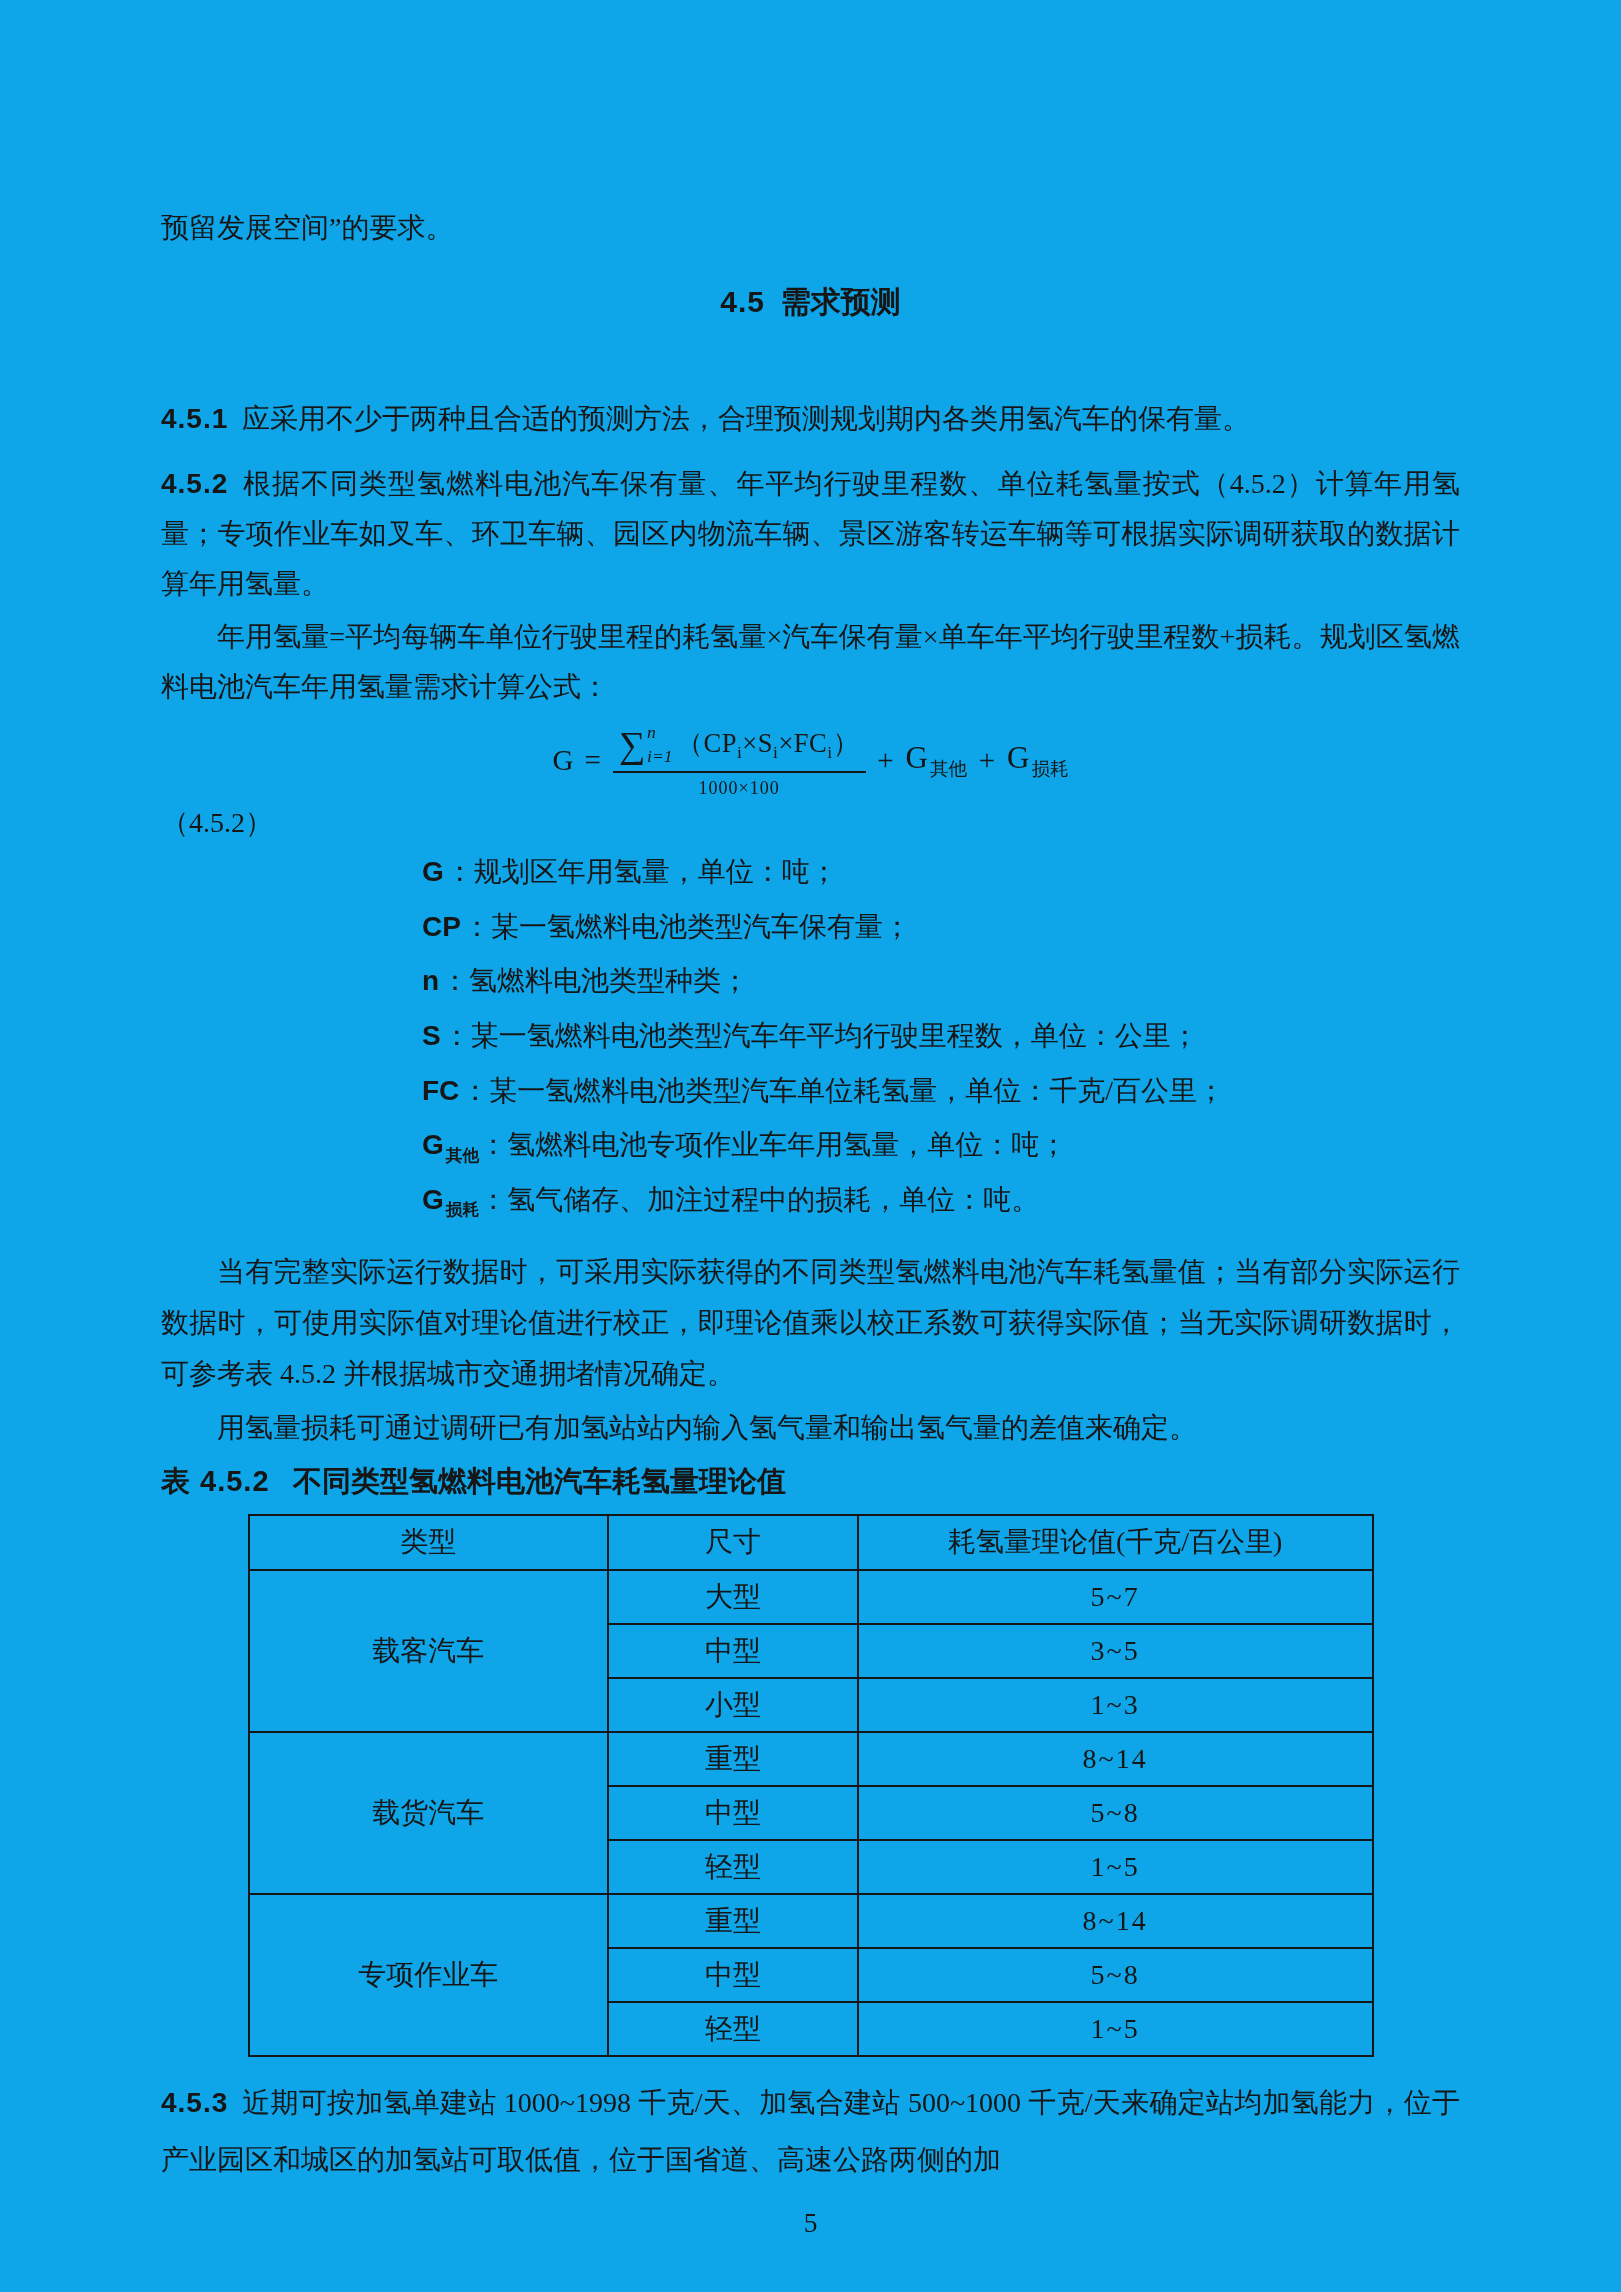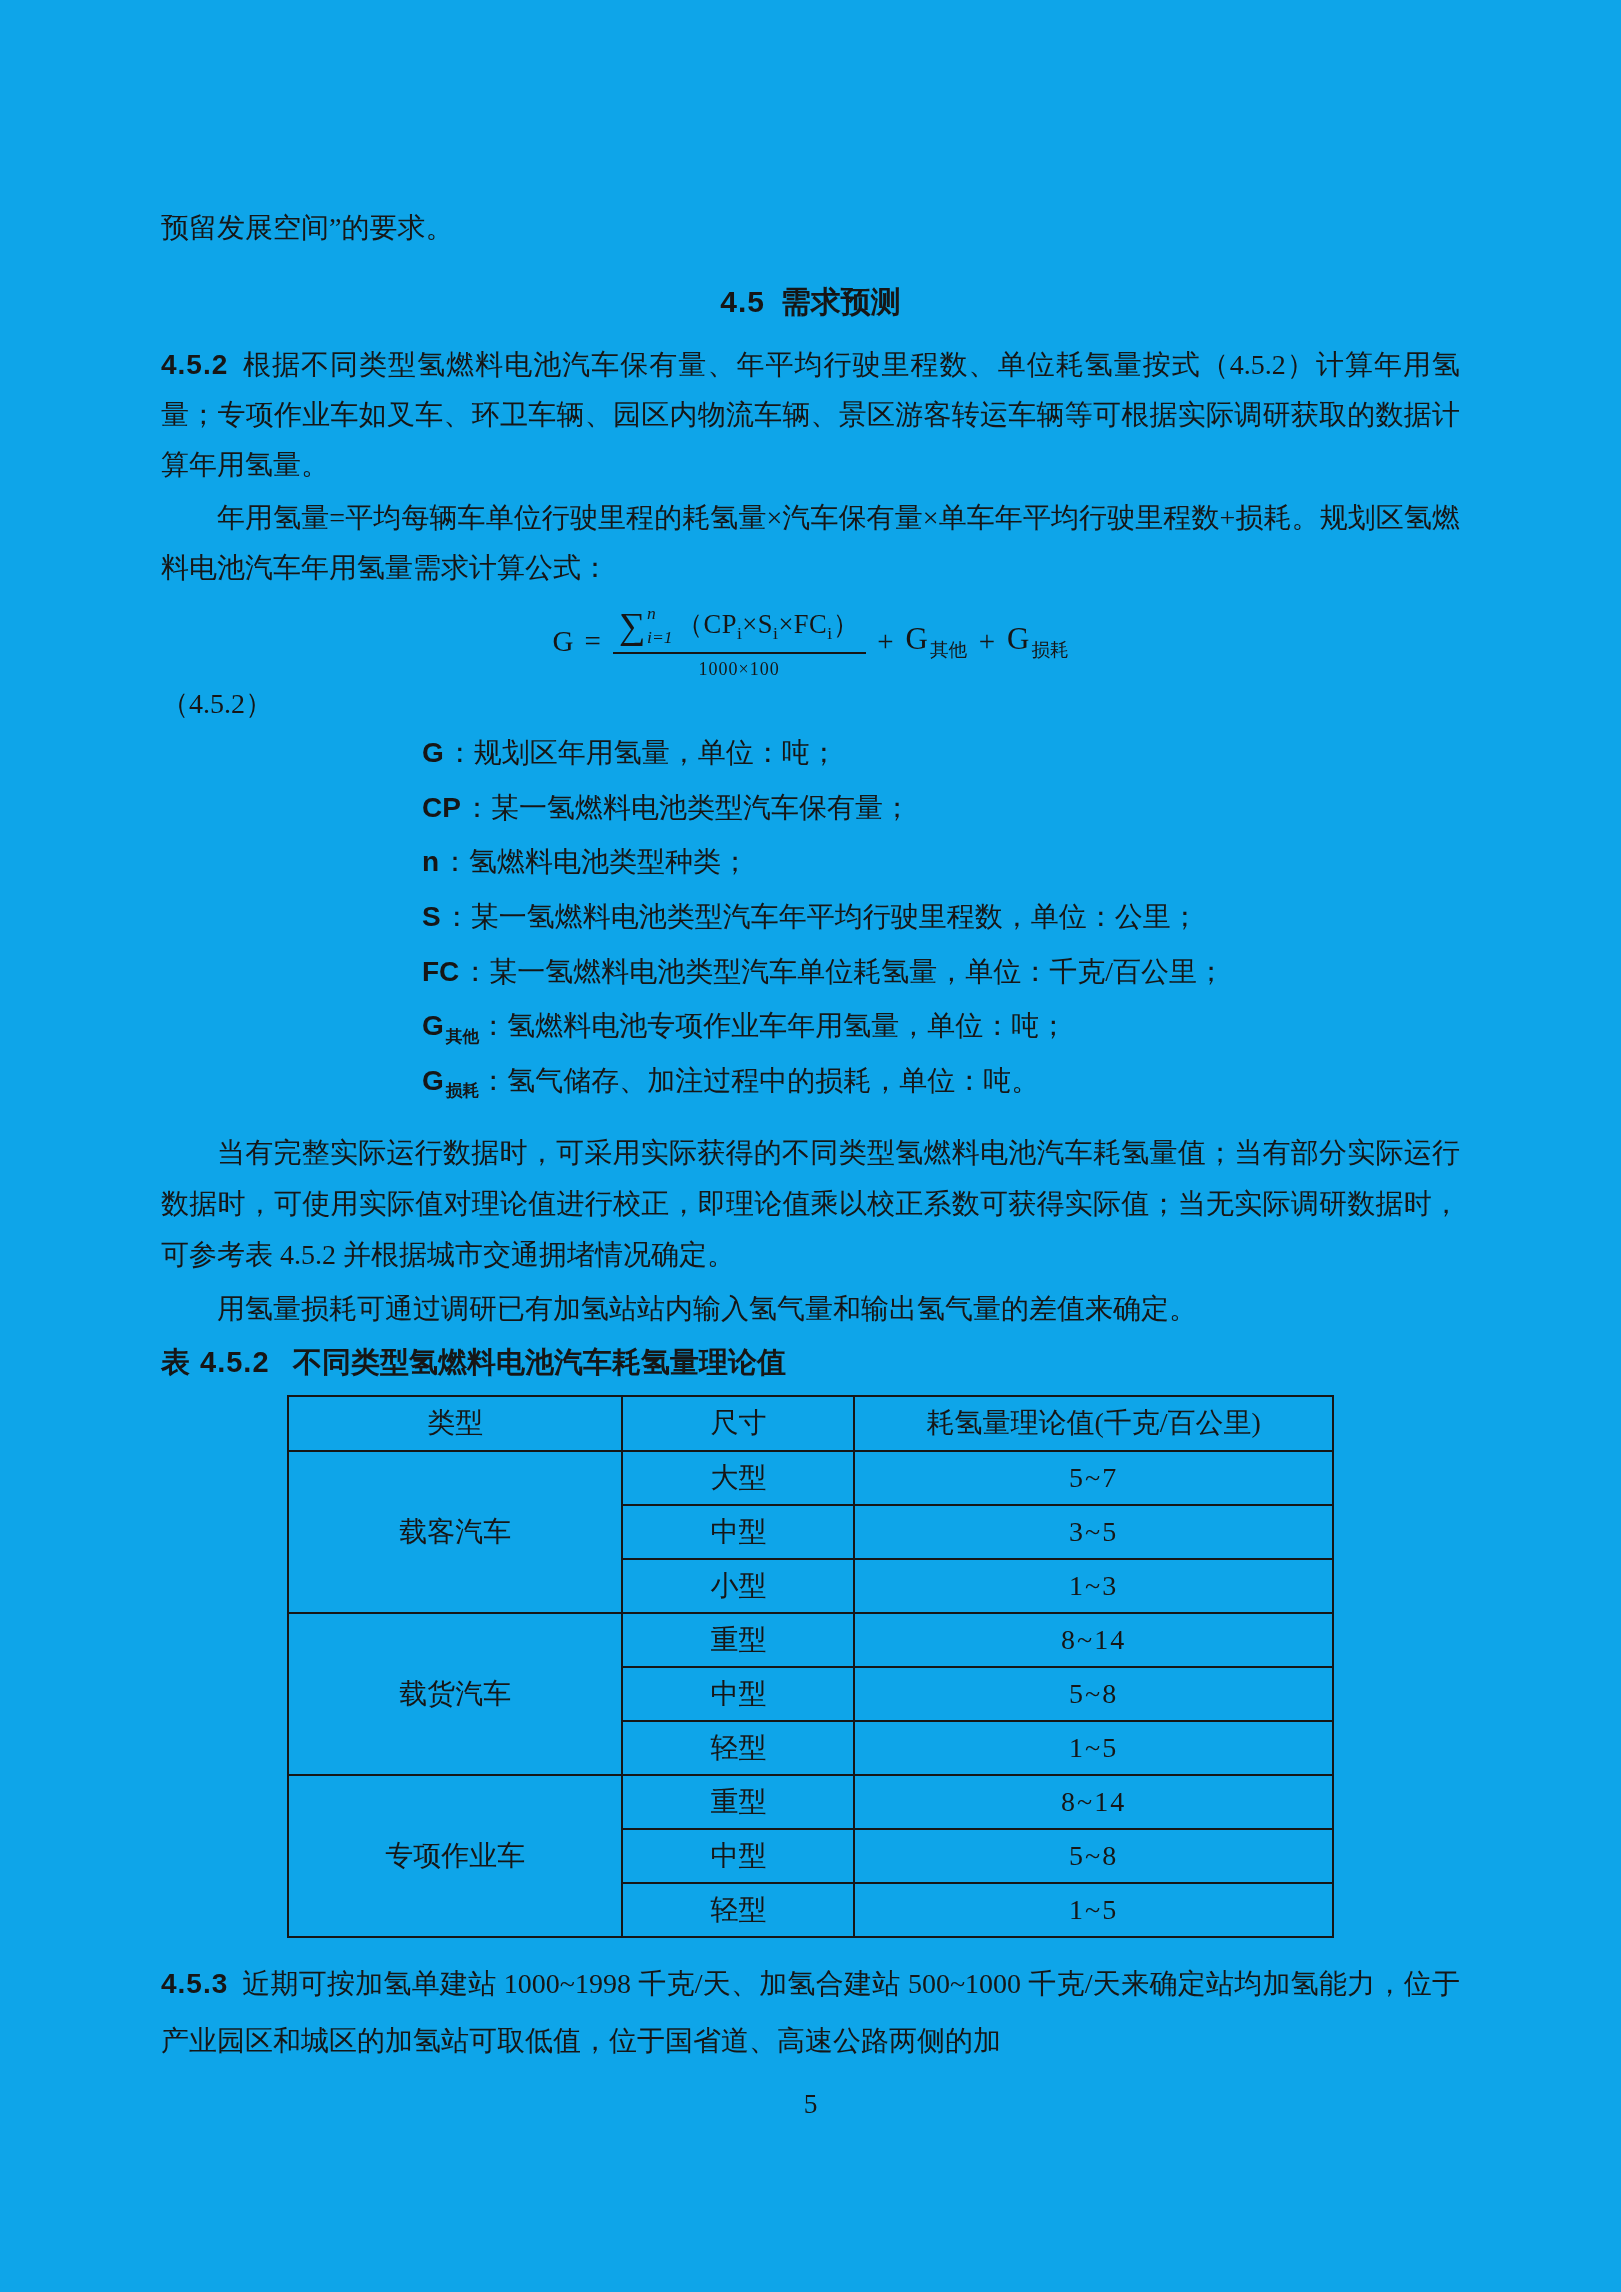--- a/index.html
+++ b/index.html
@@ -92,21 +92,21 @@
   
   .table-title {
     margin-top: 5.9px;
     text-align: left;
     font-family: "Liberation Sans", "DejaVu Sans", sans-serif;
     font-size: 29px; font-weight: 700; line-height: 45px;
   }
   .table-title .t-label { margin-right: 23.5px; letter-spacing: 1px; }
   table.theory {
     margin: 9.8px auto 0 auto;
-    width: 1047px;
+    width: 1126px;
     border-collapse: collapse;
     table-layout: fixed;
     padding-left: 20px;
   }
   table.theory col.c1 { width: 32%; }
   table.theory col.c2 { width: 22.2%; }
   table.theory col.c3 { width: 45.8%; }
   table.theory th, table.theory td {
     border: 2px solid #161616;
     text-align: center;
@@ -130,20 +130,21 @@
 </style>
 </head>
 <body>
 
 <div class="page">
 
   <p class="body-text intro">预留发展空间”的要求。</p>
 
   <h2 class="heading"><span class="h-num">4.5</span><span>需求预测</span></h2>
 
+  <p class="body-text p-451"><span class="sec-label">4.5.1</span><span>应采用不少于两种且合适的预测方法，合理预测规划期内各类用氢汽车的保有量。</span></p>
 
   <p class="body-text p-452"><span class="sec-label">4.5.2</span><span>根据不同类型氢燃料电池汽车保有量、年平均行驶里程数、单位耗氢量按式（4.5.2）计算年用氢量；专项作业车如叉车、环卫车辆、园区内物流车辆、景区游客转运车辆等可根据实际调研获取的数据计算年用氢量。</span></p>
 
   <p class="body-text p-indent p-hydro">年用氢量=平均每辆车单位行驶里程的耗氢量×汽车保有量×单车年平均行驶里程数+损耗。规划区氢燃料电池汽车年用氢量需求计算公式：</p>
 
   <div class="formula">
     <span class="f-lhs"><span>G</span> <span>=</span></span>
     <span class="frac">
       <span class="num">
         <span class="sum-wrap">

